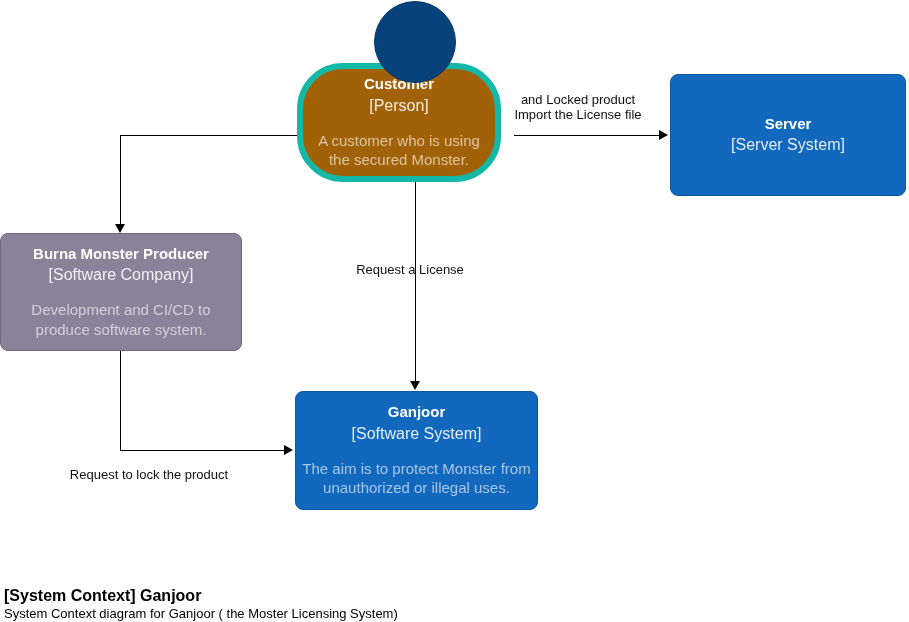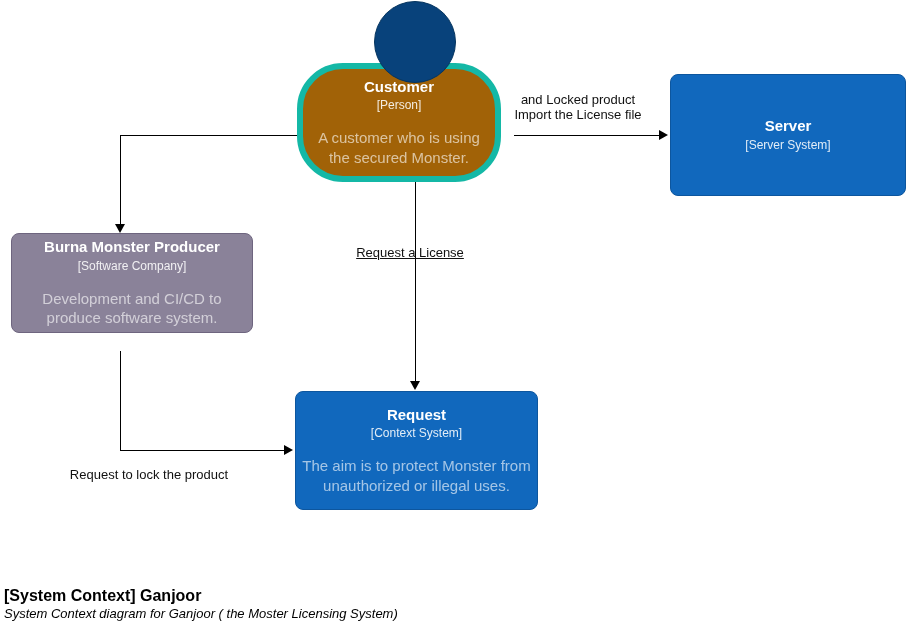--- a/index.html
+++ b/index.html
@@ -19,21 +19,21 @@
     position: absolute;
     display: flex;
     flex-direction: column;
     align-items: center;
     justify-content: center;
     text-align: center;
     border-radius: 8px;
     color: #ffffff;
   }
   .node .title { font-size: 15px; font-weight: bold; line-height: 1.25; }
-  .node .type  { font-size: 12px; color: rgba(255,255,255,0.88); line-height: 1.25; margin-top: 2px; }
+  .node .type  { font-size: 16px; color: rgba(255,255,255,0.88); line-height: 1.25; margin-top: 2px; }
   .node .desc  { font-size: 15px; color: rgba(255,255,255,0.62); line-height: 1.3; margin-top: 15px; }
 
   .node-system   { background: #1168bd; border: 1px solid #0d569e; }
   .node-external { background: #8a8299; border: 1px solid #6e657f; }
 
   .person-head {
     position: absolute;
     left: 374px; top: 1px;
     width: 82px; height: 82px;
     border-radius: 50%;
@@ -45,21 +45,21 @@
     left: 297px; top: 63px;
     width: 204px; height: 119px;
     background: #a16207;
     border: 6px solid #14b8a6;
     border-radius: 46px;
     z-index: 1;
     padding: 0 10px;
   }
 
   .server-box  { left: 670px; top: 74px;  width: 236px; height: 122px; padding: 0 8px; }
-  .burna-box   { left: 11px;   top: 233px; width: 242px; height: 100px; padding: 0 10px; }
+  .burna-box   { left: 0px;   top: 233px; width: 242px; height: 118px; padding: 0 10px; }
   .ganjoor-box { left: 295px; top: 391px; width: 243px; height: 119px; padding: 0 4px; }
 
   
   .edge-line { position: absolute; background: #000000; }
   .arrow { position: absolute; width: 0; height: 0; }
   .arrow-down {
     border-left: 5px solid transparent;
     border-right: 5px solid transparent;
     border-top: 9px solid #000000;
   }
@@ -84,21 +84,20 @@
     font-size: 16px;
     font-weight: bold;
     color: #000000;
     text-align: right;
   }
   .footer-subtitle {
     position: absolute;
     left: 4px; top: 606px;
     font-size: 13px;
     color: #000000;
-    font-style: italic;
   }
 </style>
 </head>
 <body>
 
 <div class="canvas">
 
   <div class="person-head"></div>
   <div class="node person-body">
     <div class="title">Customer</div>
@@ -111,39 +110,39 @@
     <div class="type">[Server System]</div>
   </div>
 
   <div class="node node-external burna-box">
     <div class="title">Burna Monster Producer</div>
     <div class="type">[Software Company]</div>
     <div class="desc">Development and CI/CD to produce software system.</div>
   </div>
 
   <div class="node node-system ganjoor-box">
-    <div class="title">Request</div>
-    <div class="type">[Context System]</div>
+    <div class="title">Ganjoor</div>
+    <div class="type">[Software System]</div>
     <div class="desc">The aim is to protect Monster from unauthorized or illegal uses.</div>
   </div>
 
   <div class="edge-line" style="left:120px; top:135px; width:194px; height:1px;"></div>
   <div class="edge-line" style="left:120px; top:135px; width:1px; height:90px;"></div>
   <div class="arrow arrow-down" style="left:115px; top:224px;"></div>
 
   <div class="edge-line" style="left:514px; top:135px; width:146px; height:1px;"></div>
   <div class="arrow arrow-right" style="left:659px; top:130px;"></div>
   <div class="edge-label" style="left:498px; top:92px; width:160px;">
     <span style="display:block;">and Locked product</span>
     <span style="display:block;">Import the License file</span>
   </div>
 
   <div class="edge-line" style="left:415px; top:181px; width:1px; height:201px;"></div>
   <div class="arrow arrow-down" style="left:410px; top:381px;"></div>
-  <div class="edge-label" style="left:310px; top:245px; width:200px;text-decoration:underline;">Request a License</div>
+  <div class="edge-label" style="left:310px; top:262px; width:200px;">Request a License</div>
 
   <div class="edge-line" style="left:120px; top:351px; width:1px; height:100px;"></div>
   <div class="edge-line" style="left:120px; top:450px; width:165px; height:1px;"></div>
   <div class="arrow arrow-right" style="left:284px; top:445px;"></div>
   <div class="edge-label" style="left:49px; top:467px; width:200px;">Request to lock the product</div>
 
   <div class="footer-title">[System Context] Ganjoor</div>
   <div class="footer-subtitle">System Context diagram for Ganjoor ( the Moster Licensing System)</div>
 
 </div>

